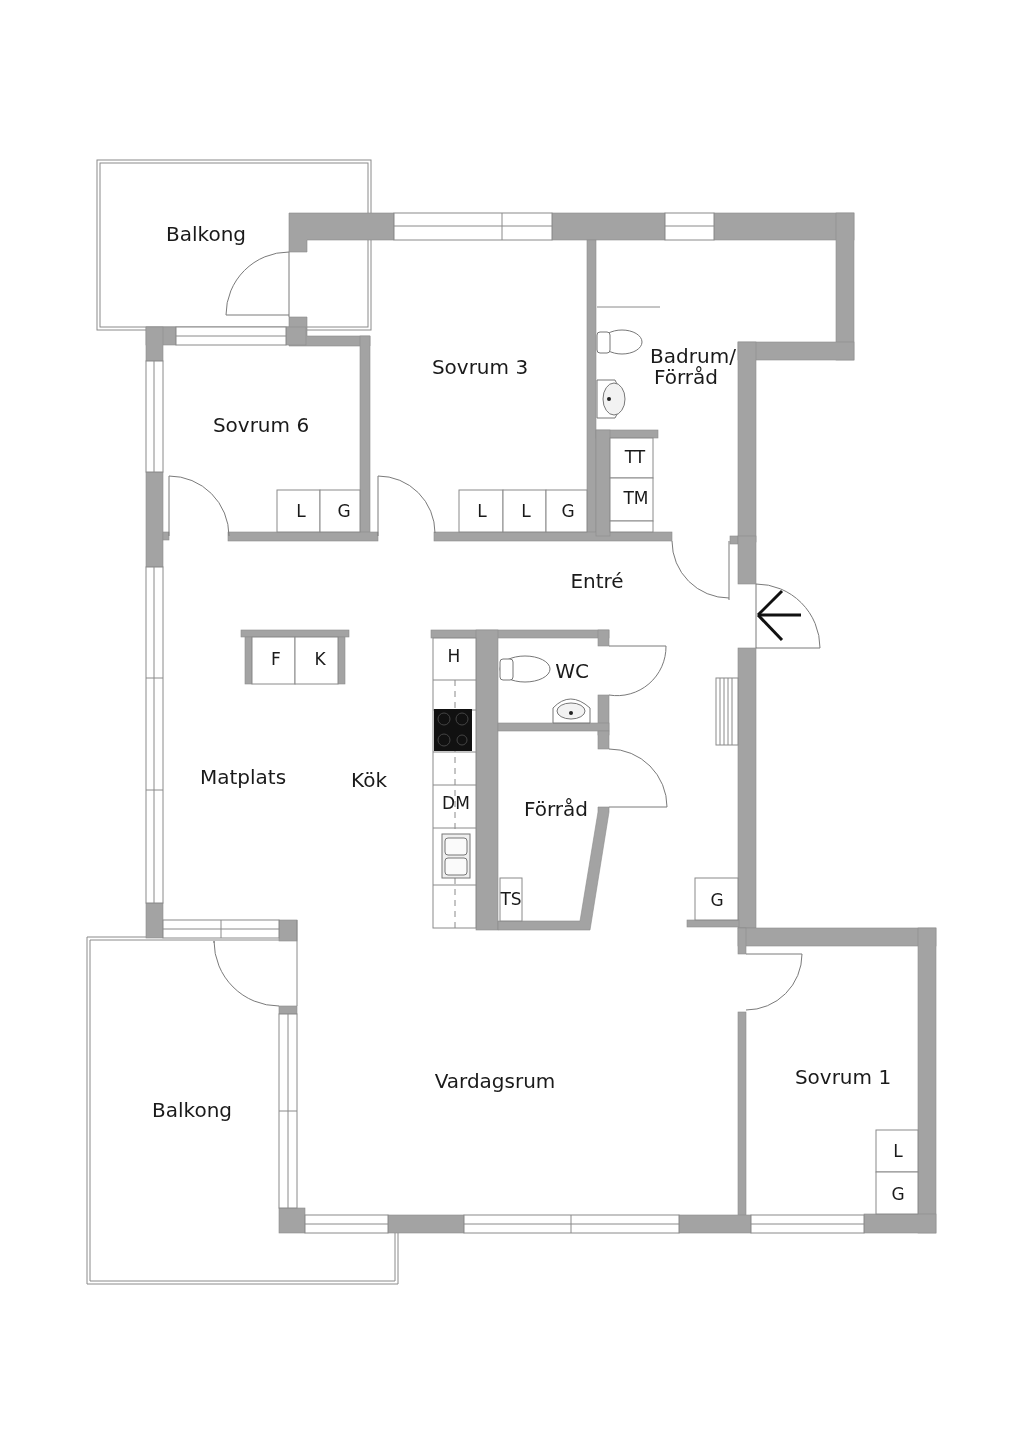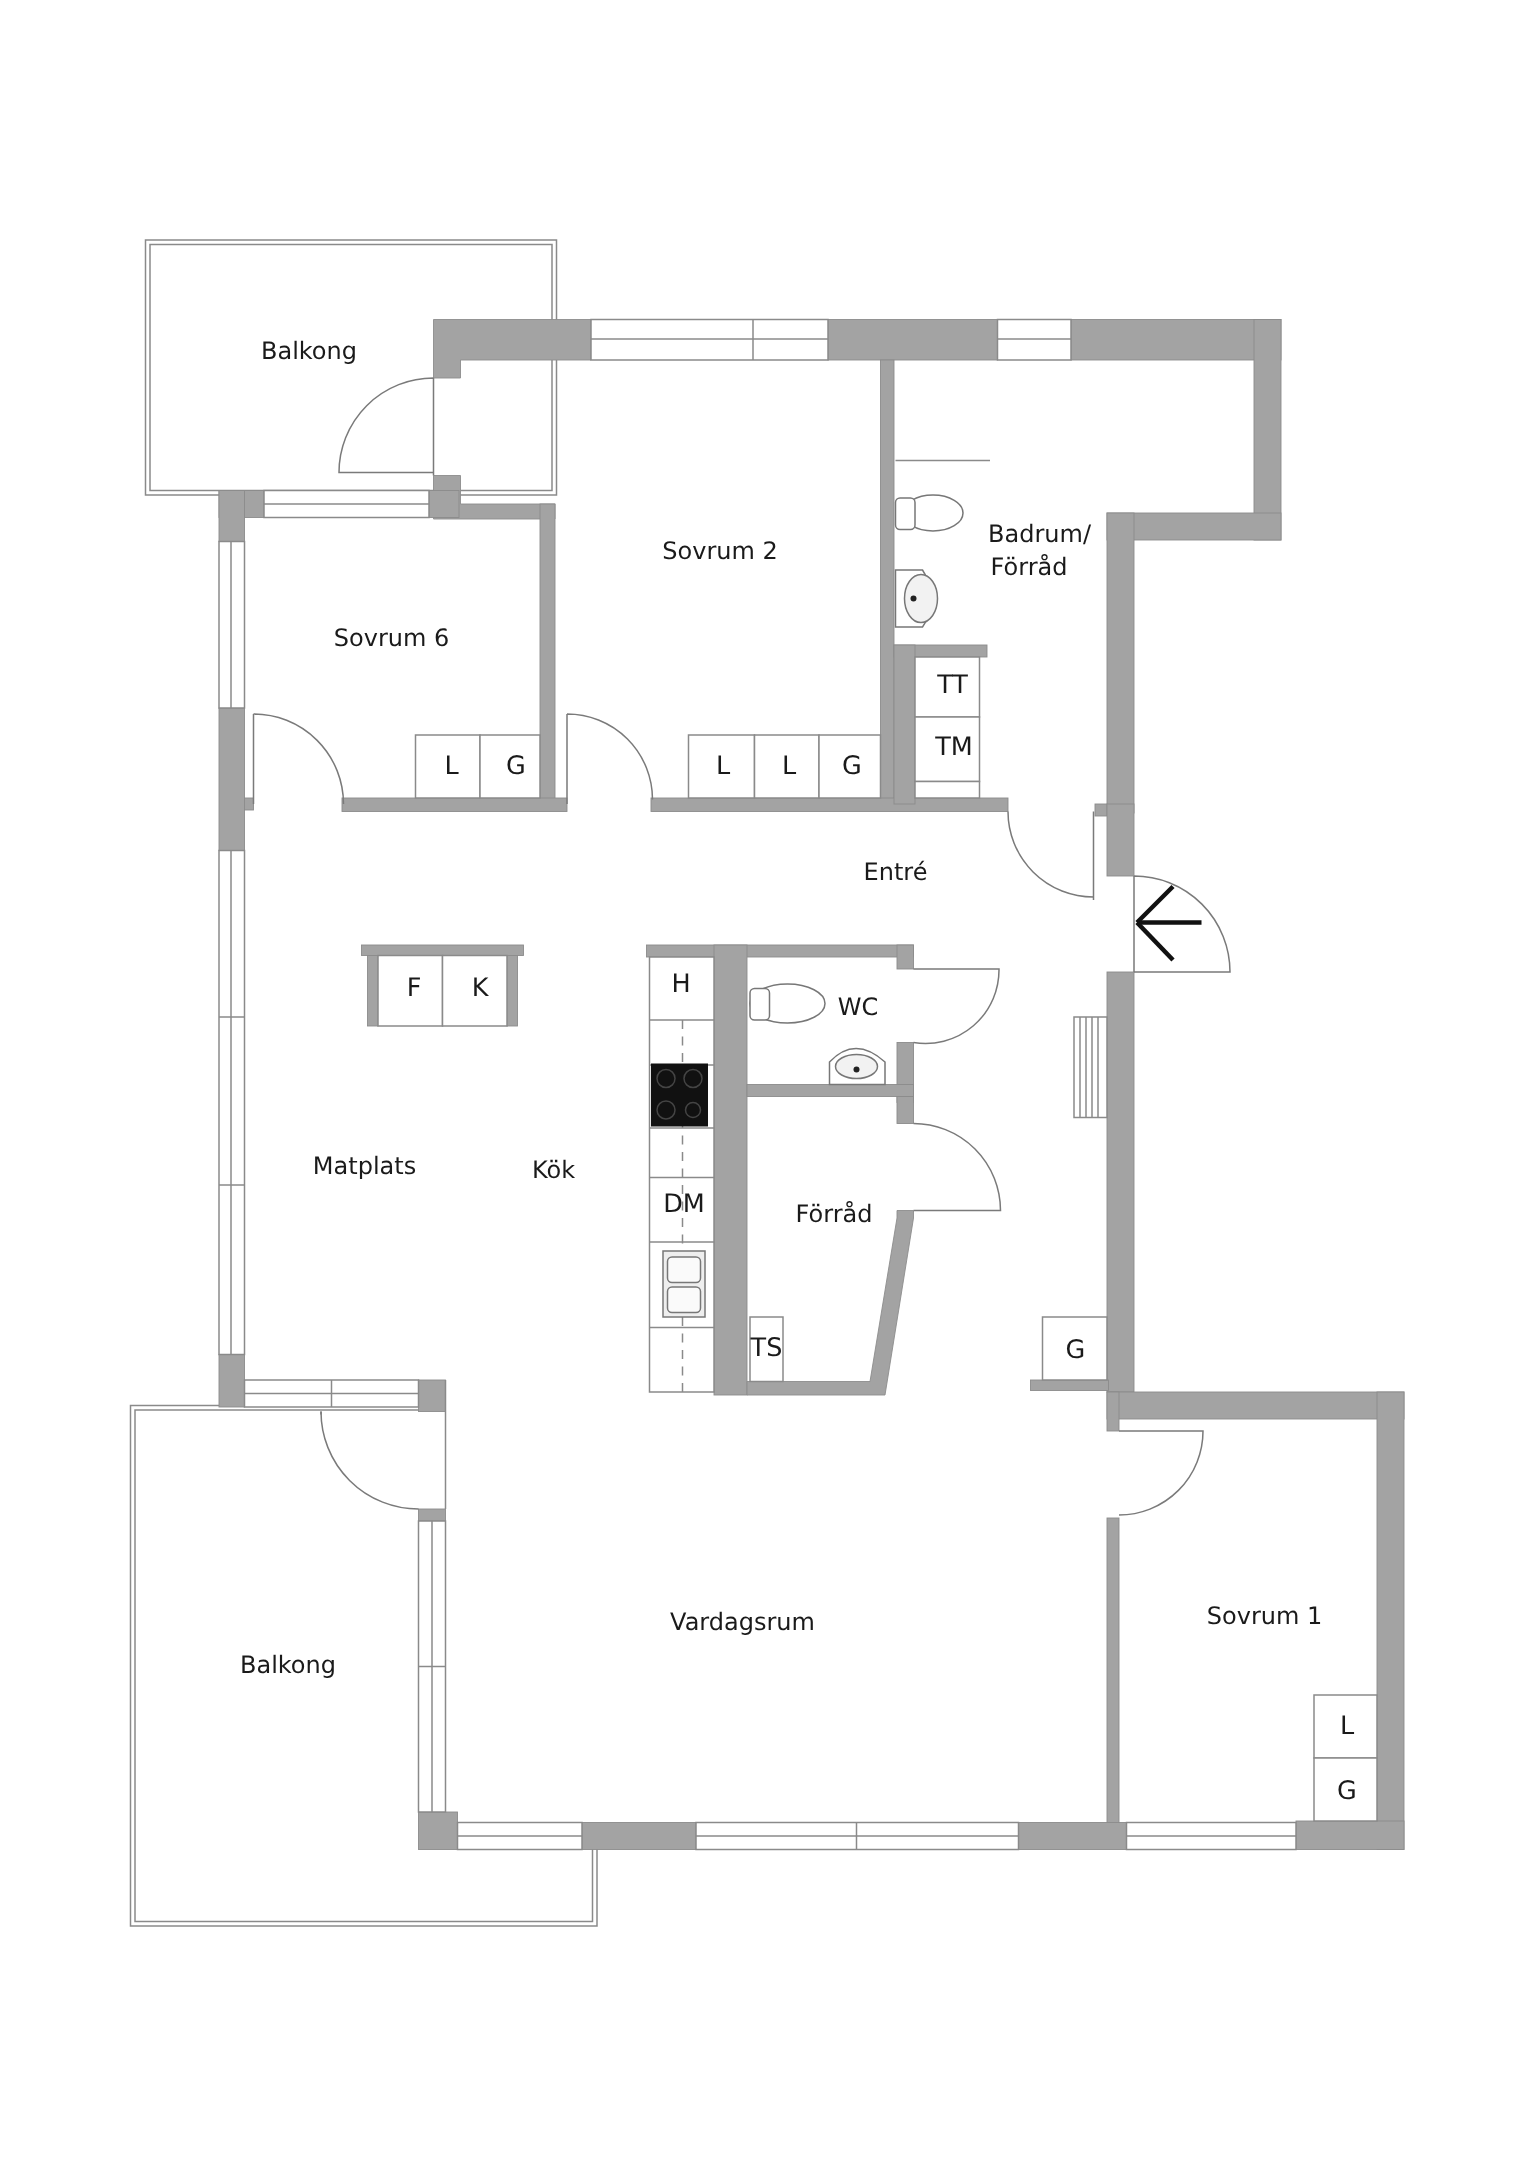--- a/index.html
+++ b/index.html
@@ -3,21 +3,21 @@
 <meta charset="utf-8">
 <style>
   html, body { margin: 0; padding: 0; background: #ffffff; }
   body { width: 1024px; height: 1449px; position: relative; overflow: hidden; font-family: "DejaVu Sans", sans-serif; }
   svg { position: absolute; left: 0; top: 0; }
   .wall { fill: #a3a3a3; stroke: #8c8c8c; stroke-width: 0.6; }
   .thin { fill: none; stroke: #8a8a8a; stroke-width: 1; }
   .win { fill: #ffffff; stroke: #8a8a8a; stroke-width: 1; }
   .door { fill: none; stroke: #7a7a7a; stroke-width: 1; }
   .cab { fill: #ffffff; stroke: #8a8a8a; stroke-width: 1; }
-  .lbl { position: absolute; color: #1a1a1a; font-size: 16px; white-space: nowrap; transform: translate(-50%, -50%); text-align: center; line-height: 21px; }
+  .lbl { position: absolute; color: #1a1a1a; font-size: 20px; white-space: nowrap; transform: translate(-50%, -50%); text-align: center; line-height: 21px; }
   .cl { position: absolute; color: #1a1a1a; font-size: 17px; transform: translate(-50%, -50%); }
 </style>
 </head>
 <body>
 
 <svg width="1024" height="1449" viewBox="0 0 1024 1449">
 
   <g>
     <rect x="97" y="160" width="274" height="170" class="thin"></rect>
     <rect x="100" y="163" width="268" height="164" class="thin"></rect>
@@ -195,21 +195,21 @@
   </g>
 
   <g>
     <line x1="758" y1="615" x2="801" y2="615" stroke="#111" stroke-width="3"></line>
     <line x1="758" y1="615" x2="782" y2="591" stroke="#111" stroke-width="3"></line>
     <line x1="758" y1="615" x2="782" y2="640" stroke="#111" stroke-width="3"></line>
   </g>
 </svg>
 
 <div class="lbl" style="left:206px;top:234px">Balkong</div>
-<div class="lbl" style="left:480px;top:367px">Sovrum 2</div>
+<div class="lbl" style="left:480px;top:367px">Sovrum 3</div>
 <div class="lbl" style="left:693px;top:356px;transform:translate(-50%,-50%)">Badrum/</div>
 <div class="lbl" style="left:686px;top:367px;transform:translate(-50%,0)">Förråd</div>
 <div class="lbl" style="left:261px;top:425px">Sovrum 6</div>
 <div class="lbl" style="left:597px;top:581px">Entré</div>
 <div class="lbl" style="left:572px;top:671px">WC</div>
 <div class="lbl" style="left:556px;top:809px">Förråd</div>
 <div class="lbl" style="left:243px;top:777px">Matplats</div>
 <div class="lbl" style="left:369px;top:780px">Kök</div>
 <div class="lbl" style="left:495px;top:1081px">Vardagsrum</div>
 <div class="lbl" style="left:843px;top:1077px">Sovrum 1</div>

